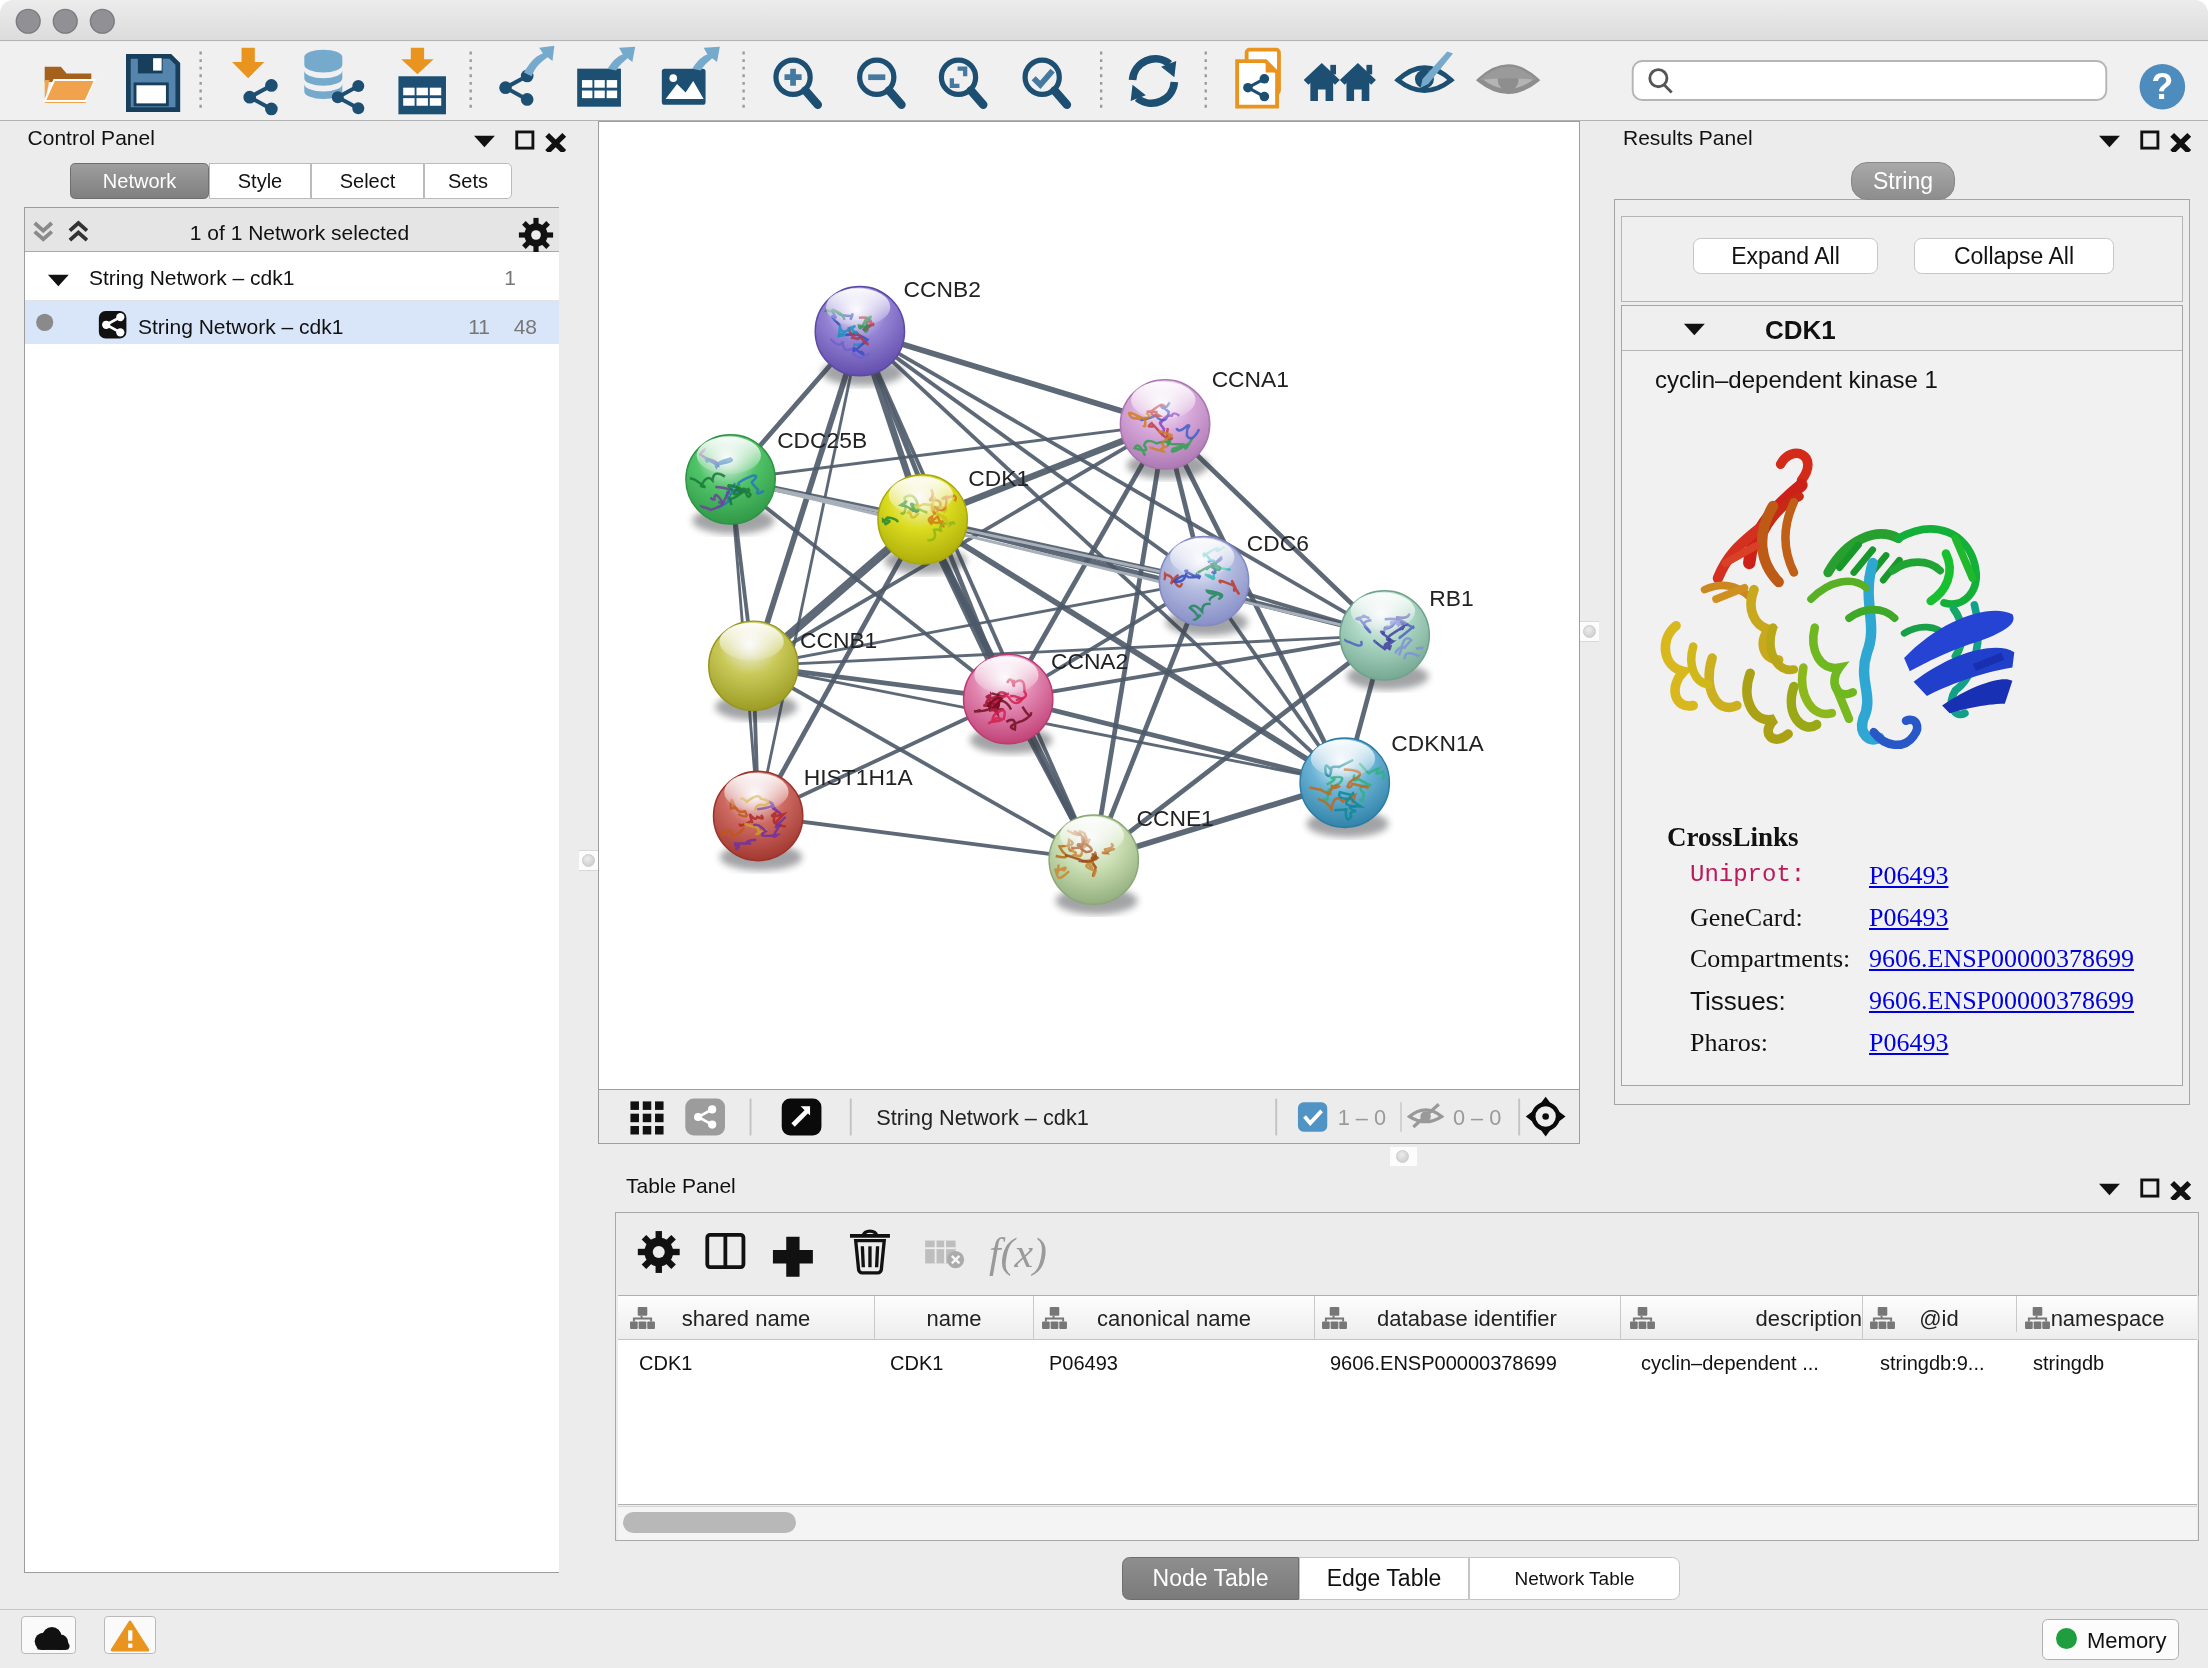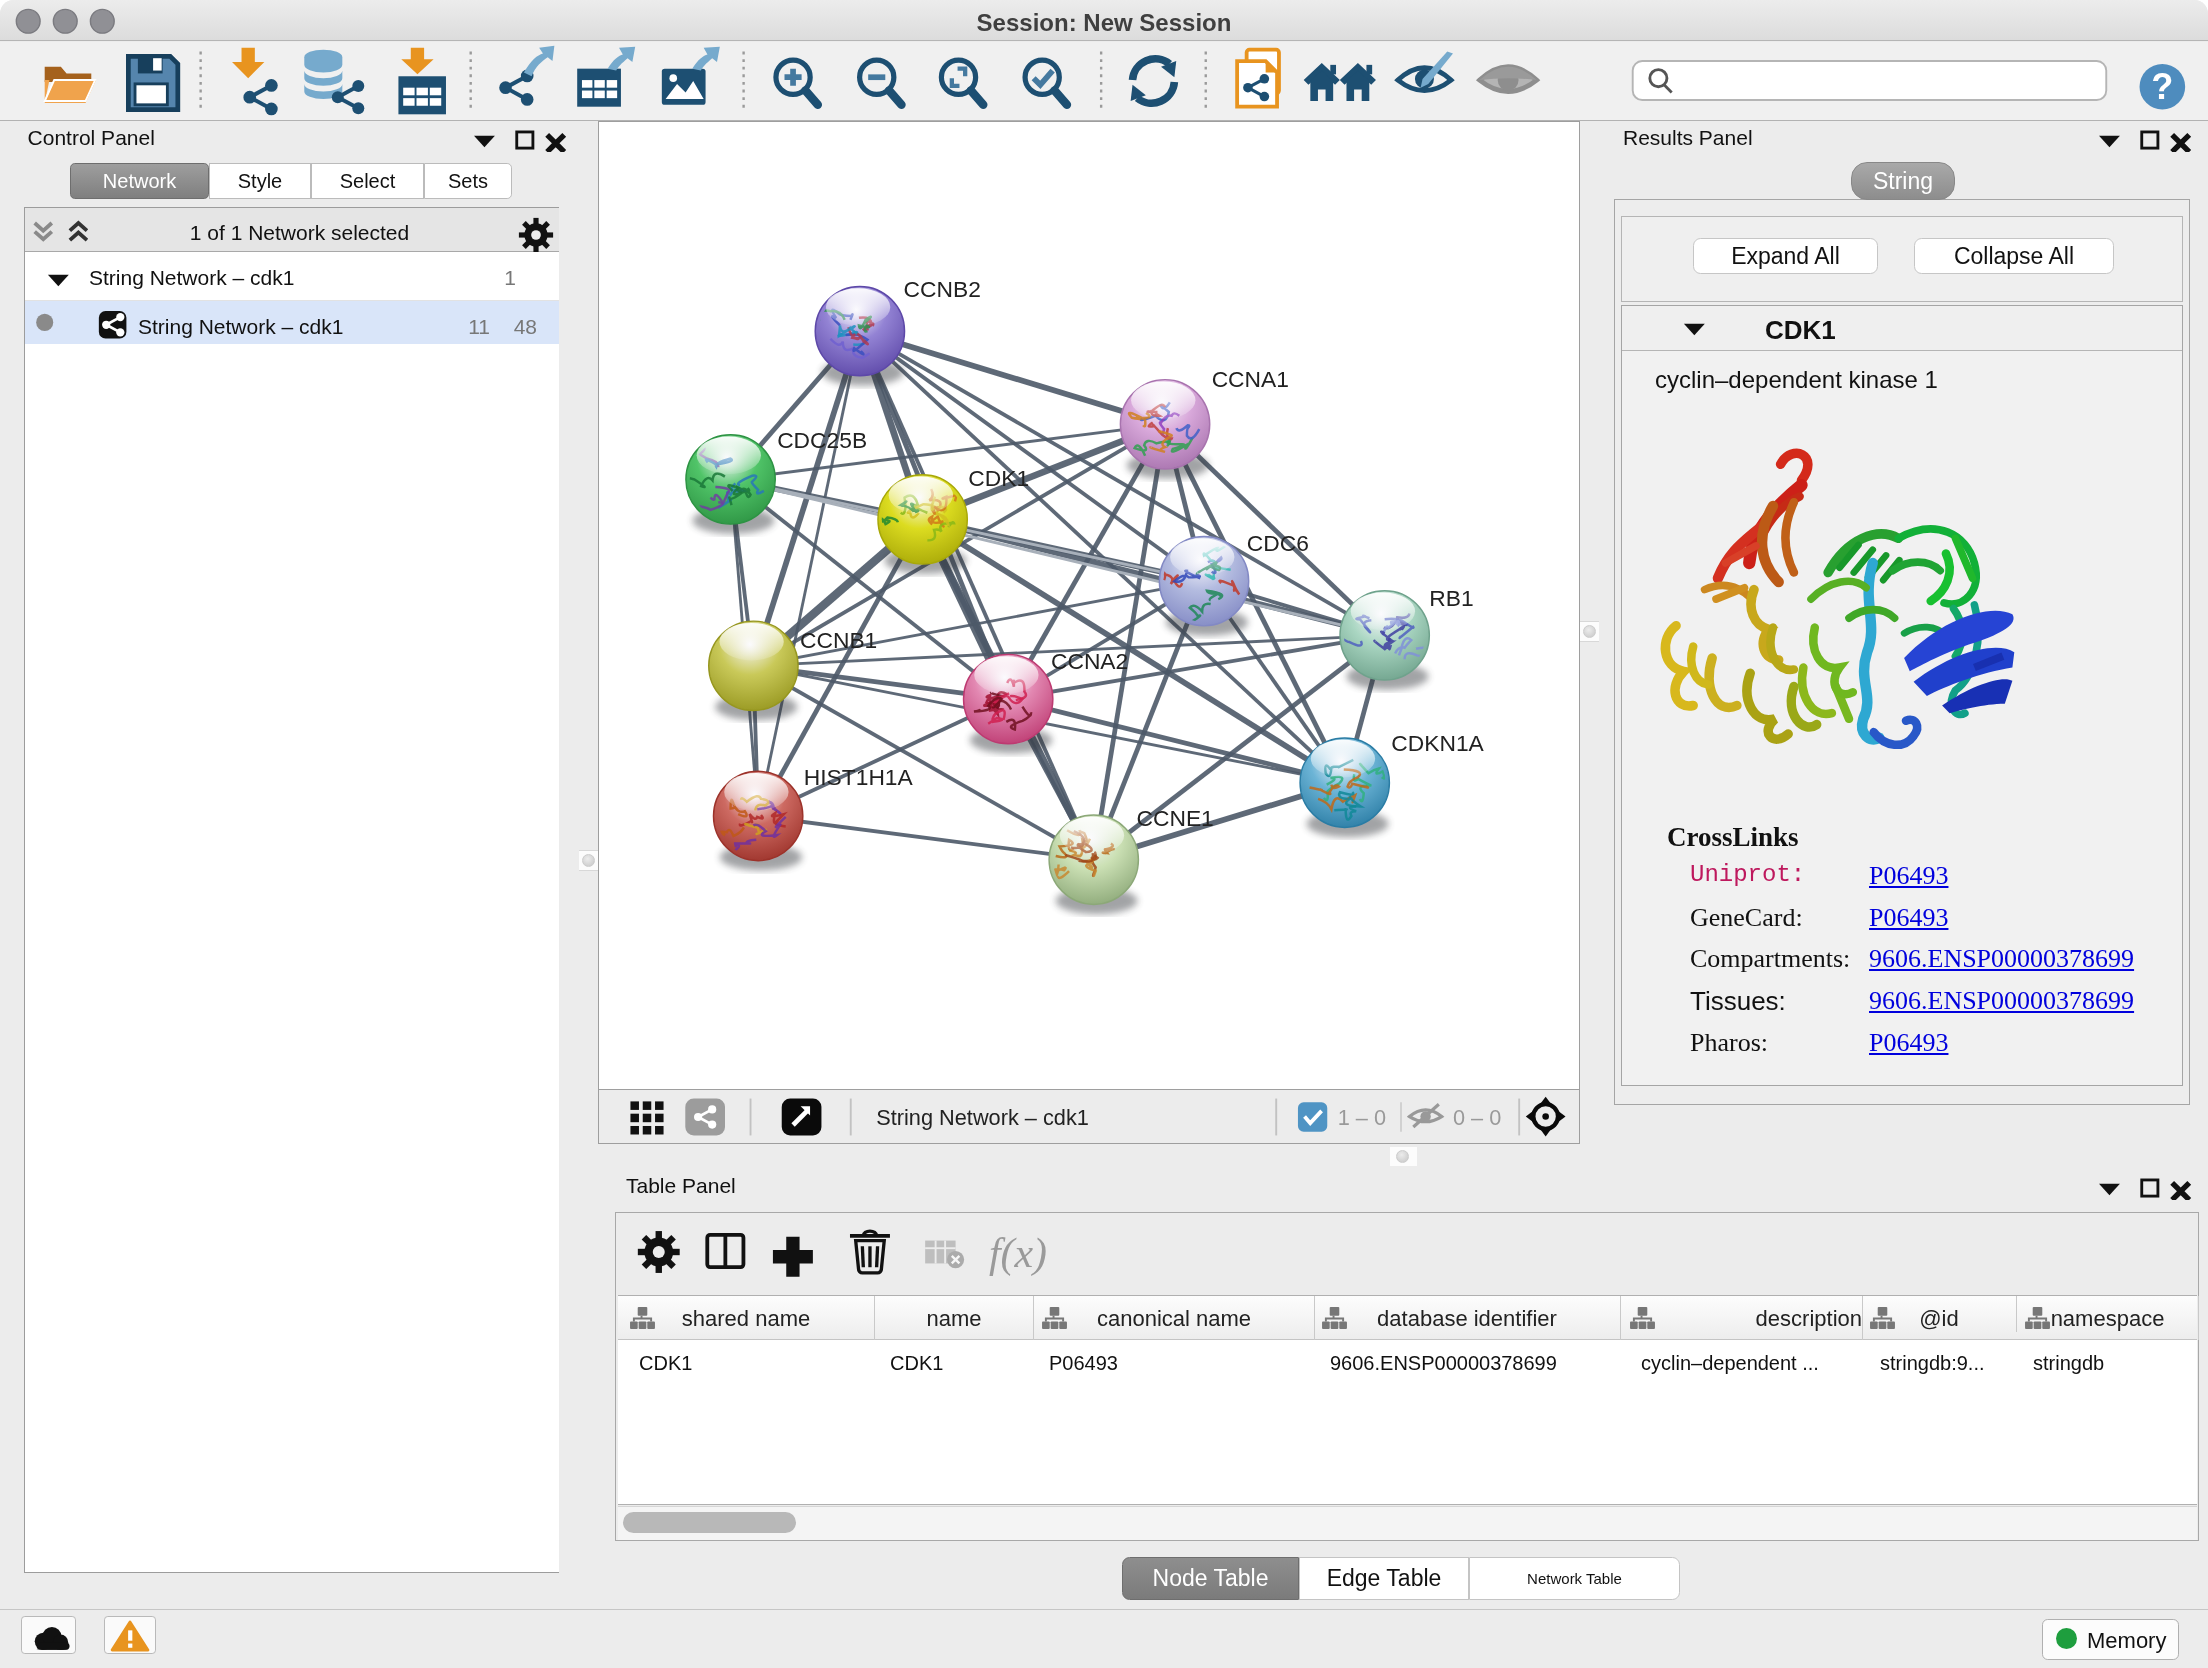--- a/index.html
+++ b/index.html
@@ -1,20 +1,19 @@
 <!DOCTYPE html>
 <html style="font-size:15px"><head><meta charset="utf-8"><style>
 *{box-sizing:border-box;margin:0;padding:0}
 body{margin:0;background:#fff;font-family:"Liberation Sans",sans-serif}
 #root{position:relative;width:2208px;height:1668px;background:#ececec;overflow:hidden;border-radius:13.3px 13.3px 0 0}
 .abs{position:absolute}
 </style></head><body>
 <div id="root">
 <div class="abs" style="left:0;top:0;width:2208px;height:41px;background:linear-gradient(#ececec,#dcdcdc);border-bottom:1px solid #b5b5b5;border-radius:13.3px 13.3px 0 0"></div>
-<div class="abs" style="left:0;top:8.6px;width:2208px;text-align:center;font-size:24px;font-weight:700;color:#3f3f3f">Session: New Session</div>
 <svg class="abs" style="left:13.3px;top:6.7px" width="114" height="28.5" viewBox="0 0 120 30">
 <circle cx="16" cy="15" r="12.5" fill="#909095" stroke="#7b7b80" stroke-width="1.5"></circle>
 <circle cx="55" cy="15" r="12.5" fill="#909095" stroke="#7b7b80" stroke-width="1.5"></circle>
 <circle cx="94" cy="15" r="12.5" fill="#909095" stroke="#7b7b80" stroke-width="1.5"></circle>
 </svg>
 <div class="abs" style="left:0;top:42px;width:2208px;height:79px;background:#f0f0f0;border-bottom:1px solid #b2b2b2"></div>
 <svg class="abs" style="left:0;top:42px" width="2208" height="79" viewBox="0 0 2322 83">
 <line x1="211" y1="10" x2="211" y2="73" stroke="#9a9a9a" stroke-width="2.5" stroke-dasharray="3,5"></line>
 <line x1="495" y1="10" x2="495" y2="73" stroke="#9a9a9a" stroke-width="2.5" stroke-dasharray="3,5"></line>
 <line x1="782" y1="10" x2="782" y2="73" stroke="#9a9a9a" stroke-width="2.5" stroke-dasharray="3,5"></line>
@@ -785,21 +784,21 @@
 <div class="abs" style="left:890px;top:1352px;font-size:20px;color:#111;white-space:nowrap">CDK1</div>
 <div class="abs" style="left:1049px;top:1352px;font-size:20px;color:#111;white-space:nowrap">P06493</div>
 <div class="abs" style="left:1330px;top:1352px;font-size:20px;color:#111;white-space:nowrap">9606.ENSP00000378699</div>
 <div class="abs" style="left:1641px;top:1352px;font-size:20px;color:#111;white-space:nowrap">cyclin–dependent ...</div>
 <div class="abs" style="left:1880px;top:1352px;font-size:20px;color:#111;white-space:nowrap">stringdb:9...</div>
 <div class="abs" style="left:2033px;top:1352px;font-size:20px;color:#111;white-space:nowrap">stringdb</div>
 <div class="abs" style="left:618px;top:1506px;width:1579px;height:34px;background:#f4f4f4;border-top:1px solid #d5d5d5"></div>
 <div class="abs" style="left:623px;top:1512px;width:173px;height:21px;background:#b8b8b8;border-radius:10.5px"></div>
 <div class="abs" style="left:1122px;top:1557px;width:177px;height:43px;background:linear-gradient(#8e8e8e,#7b7b7b);border:1px solid #6e6e6e;border-radius:7.6px 0 0 7.6px;color:#fff;font-size:23px;text-align:center;line-height:41px">Node Table</div>
 <div class="abs" style="left:1299px;top:1557px;width:170px;height:43px;background:#fff;border:1px solid #c4c4c4;color:#111;font-size:23px;text-align:center;line-height:41px">Edge Table</div>
-<div class="abs" style="left:1469px;top:1557px;width:211px;height:43px;background:#fff;border:1px solid #c4c4c4;border-radius:0 7.6px 7.6px 0;color:#111;font-size:15px;text-align:center;line-height:41px">Network Table</div>
+<div class="abs" style="left:1469px;top:1557px;width:211px;height:43px;background:#fff;border:1px solid #c4c4c4;border-radius:0 7.6px 7.6px 0;color:#111;font-size:19px;text-align:center;line-height:41px">Network Table</div>
 <div class="abs" style="left:0;top:1609px;width:2208px;height:59px;background:#ececec;border-top:1px solid #c6c6c6"></div>
 <div class="abs" style="left:21px;top:1616px;width:55px;height:38px;background:#fafafa;border:1px solid #b9b9b9;border-radius:3.8px"></div>
 <svg class="abs" style="left:28.5px;top:1623px" width="42" height="27" viewBox="0 0 44 28">
 <circle cx="15" cy="19" r="9" fill="#111"></circle>
 <circle cx="24" cy="14" r="10" fill="#111"></circle>
 <circle cx="33" cy="20" r="8" fill="#111"></circle>
 <path d="M8,28 a4,4 0 0 0 4,-8 h24 a4,4 0 0 1 4,8 z" fill="#111"></path>
 <rect x="8" y="20" width="33" height="8" rx="4" fill="#111"></rect>
 </svg>
 <div class="abs" style="left:104px;top:1616px;width:52px;height:38px;background:#fafafa;border:1px solid #b9b9b9;border-radius:3.8px"></div>

